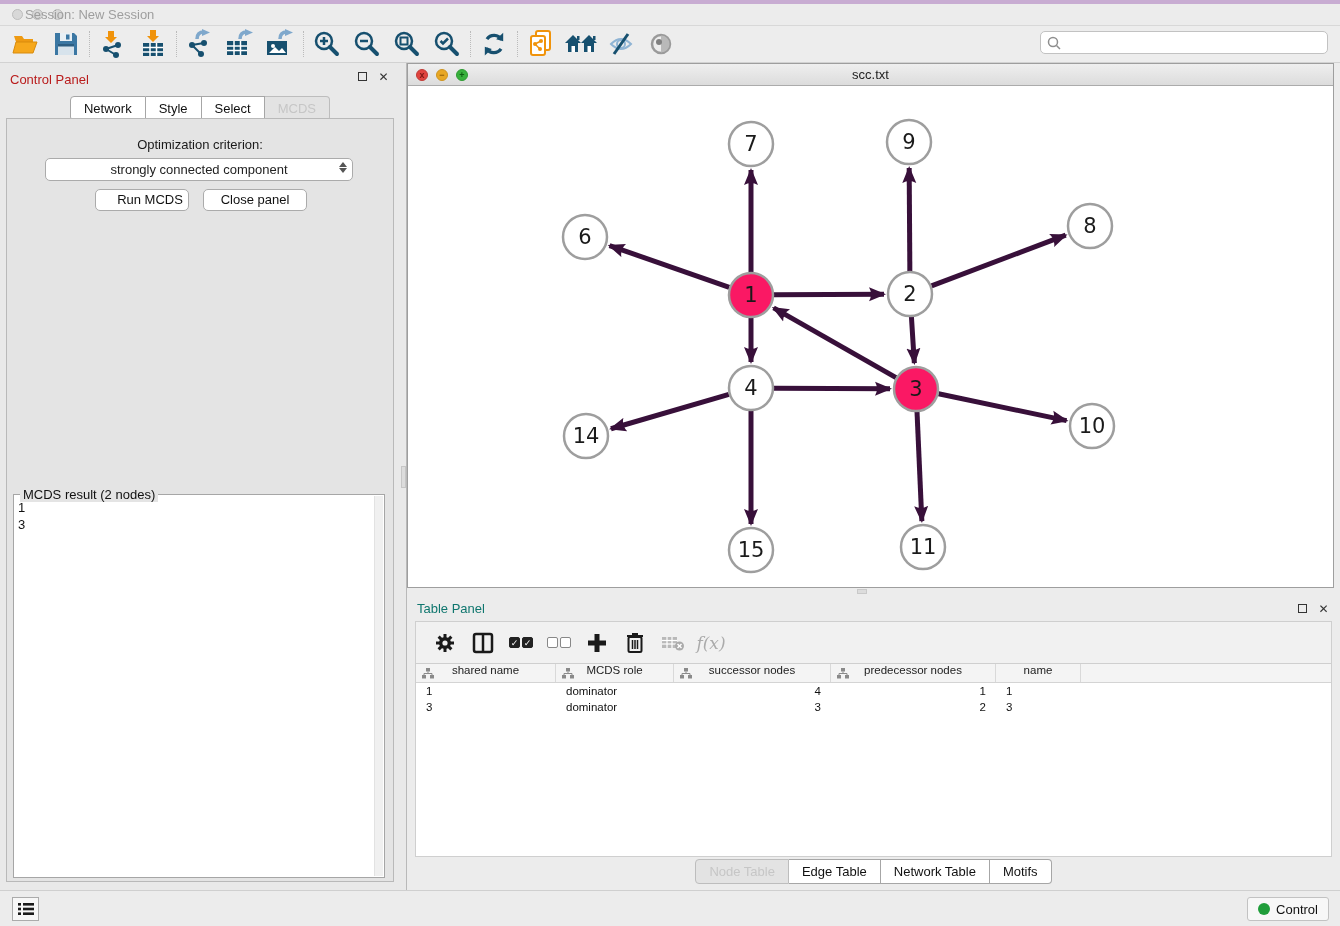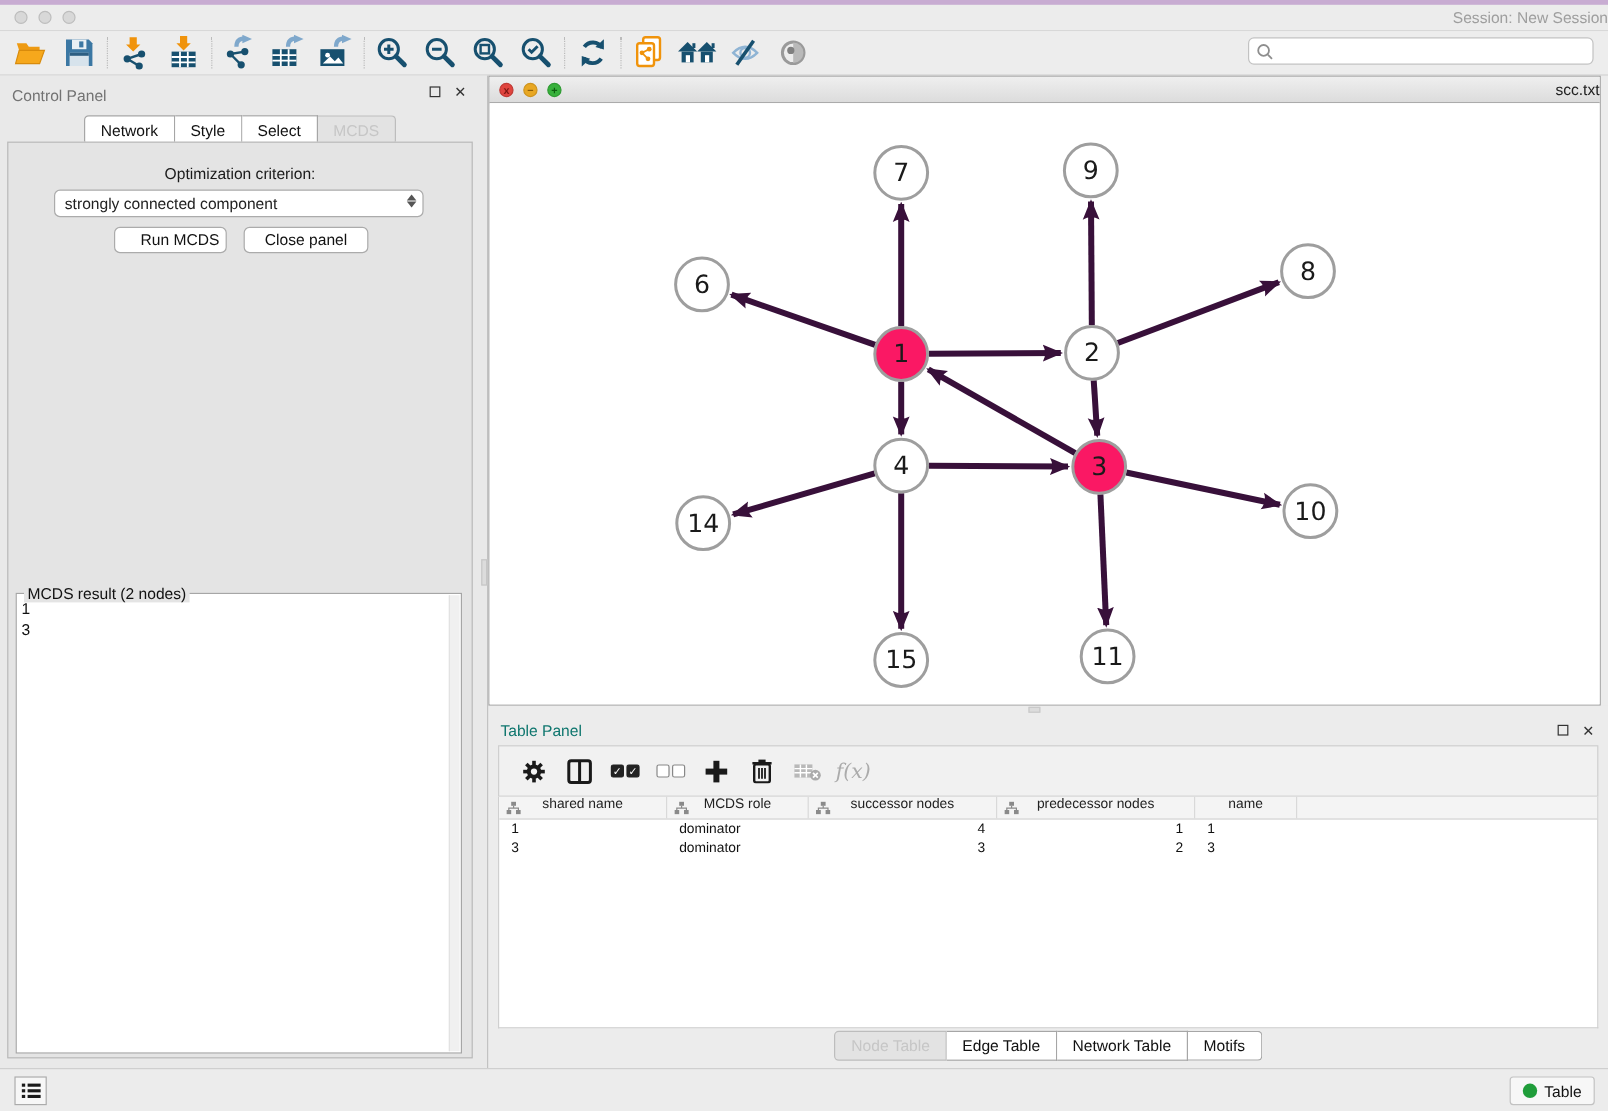--- a/index.html
+++ b/index.html
@@ -7,43 +7,43 @@
   body {
     font-family:"Liberation Sans","DejaVu Sans",sans-serif;
     font-size:13px; color:#222; background:#ECECEC; position:relative;
   }
   .abs { position:absolute; }
 
   
   #titlebar { left:0; top:0; width:1340px; height:26px; background:#ECECEC; border-bottom:1px solid #D8D8D8; }
   #titlebar .accent { position:absolute; left:0; top:0; width:100%; height:4px; background:#C8ACD2; }
   .tl-dot { position:absolute; top:9px; width:11px; height:11px; border-radius:50%; background:#D8D8D8; border:1px solid #BDBDBD; }
-  #main-title { position:absolute; left:0; right:0; top:7px; text-align:right; color:#9E9E9E; font-size:13px;padding-left:25px; }
+  #main-title { position:absolute; left:0; right:0; top:7px; text-align:left; color:#9E9E9E; font-size:13px;padding-left:25px; }
 
   
   #toolbar { left:0; top:26px; width:1340px; height:37px; background:#EDEDED; border-bottom:1px solid #D2D2D2; display:flex; align-items:center; }
   .tb-btn { width:40px; height:32px; display:flex; align-items:center; justify-content:center; cursor:default; }
   .tb-sep { width:1px; height:26px; border-left:1px dotted #BBB; margin:0 3px; }
   #toolbar-search { position:absolute; right:12px; top:5px; width:288px; height:23px; background:#FFF; border:1px solid #C2C2C2; border-radius:5px; display:flex; align-items:center; padding:0 6px; }
   #toolbar-search input { border:none; outline:none; flex:1; font-size:12px; margin-left:5px; background:transparent; }
 
   
   #control-panel { left:0; top:63px; width:400px; height:827px; background:#E9E9E9; }
-  #cp-header { position:absolute; left:10px; top:9px; font-size:13px; color:#737373; }
+  #cp-header { position:absolute; left:10px; top:9px; font-size:13px; color:#b91c1c; }
   .panel-winbtns { position:absolute; right:10px; top:7px; display:flex; gap:8px; color:#333; }
   .wbtn { width:13px; height:13px; display:flex; align-items:center; justify-content:center; font-size:12px; font-weight:bold; }
   .float-glyph { width:9px; height:9px; border:1.5px solid #333; }
   #cp-tabs { position:absolute; left:0; right:0; top:33px; display:flex; justify-content:center; }
   .seg-tab { background:#FFF; border:1px solid #A6A6A6; border-left:none; padding:4px 13px; font-size:13px; color:#111; }
   .seg-tab:first-child { border-left:1px solid #A6A6A6; border-radius:4px 0 0 4px; }
   .seg-tab:last-child { border-radius:0 4px 4px 0; }
   .seg-tab.active { background:#E3E3E3; color:#C6C6C6; border-color:#BDBDBD; }
   #cp-body { position:absolute; left:6px; right:6px; top:55px; bottom:8px; background:#E4E4E4; border:1px solid #B9B9B9;text-decoration:underline; }
   #opt-label { position:absolute; left:0; right:0; top:18px; text-align:center; font-size:13px; color:#1A1A1A; }
-  #criterion-select { position:absolute; left:38px; right:40px; top:39px; height:23px; background:#FFF; border:1px solid #ABABAB; border-radius:5px; display:flex; align-items:center; padding:0 8px; font-size:13px; }
+  #criterion-select { position:absolute; left:38px; right:40px; top:39px; height:23px; background:#FFF; border:1px solid #ABABAB; border-radius:5px; display:flex; align-items:center; padding:0 8px; font-size:13px;justify-content:center; }
   #criterion-select .stepper { position:absolute; right:5px; top:3px; display:flex; flex-direction:column; gap:1px; }
   #criterion-select .stepper span { width:0; height:0; border-left:4px solid transparent; border-right:4px solid transparent; }
   .up-arr { border-bottom:5px solid #555; }
   .dn-arr { border-top:5px solid #555; }
   .cp-btn { position:absolute; top:70px; height:22px; background:#FFF; border:1px solid #ABABAB; border-radius:5px; font-size:13px; color:#111; text-align:center; line-height:20px; }
   #run-btn { left:88px; width:94px;padding-left:16px; }
   #close-btn { left:196px; width:104px; }
   #result-box { position:absolute; left:6px; right:8px; top:375px; bottom:3px; border:1px solid #A6A6A6; background:#FFF; }
   #result-title { position:absolute; left:6px; top:-8px; background:#E4E4E4; padding:0 3px; font-size:13px; color:#111; }
   #result-list { position:absolute; left:4px; top:4px; right:12px; bottom:2px; font-size:13px; line-height:17px; color:#111; }
@@ -51,21 +51,21 @@
 
   
   #v-split { left:400px; top:63px; width:7px; height:827px; background:#E9E9E9; border-right:1px solid #B9B9B9; }
   #v-split .grip { position:absolute; left:1px; top:403px; width:5px; height:22px; background:#DCDCDC; border:1px solid #C6C6C6; }
   #h-split { left:407px; top:588px; width:933px; height:7px; background:#ECECEC; }
   #h-split .grip { position:absolute; left:450px; top:1px; width:10px; height:5px; background:#DCDCDC; border:1px solid #C9C9C9; }
 
   
   #net-window { left:407px; top:63px; width:927px; height:525px; border:1px solid #9E9E9E; background:#FFF; }
   #net-titlebar { position:absolute; left:0; top:0; right:0; height:22px; background:linear-gradient(#EFEFEF,#DCDCDC); border-bottom:1px solid #ABABAB; }
-  #net-title { position:absolute; left:0; right:0; top:3px; text-align:right; font-size:13px; color:#222; }
+  #net-title { position:absolute; left:0; right:0; top:3px; text-align:center; font-size:13px; color:#222; }
   .traffic { position:absolute; top:5px; width:12px; height:12px; border-radius:50%; font-size:9px; font-weight:bold; line-height:11px; text-align:center; }
   #tl-close { left:8px; background:#E0443E; border:1px solid #C03B36; color:#7E1713; }
   #tl-min { left:28px; background:#E8A723; border:1px solid #CE941F; color:#8E5D07; }
   #tl-max { left:48px; background:#38B13C; border:1px solid #2F9B33; color:#0D5E10; }
   #net-canvas { position:absolute; left:0; top:22px; right:0; bottom:0; background:#FFF; }
 
   
   #table-panel { left:407px; top:595px; width:933px; height:295px; background:#ECECEC; }
   #tp-header { position:absolute; left:10px; top:6px; font-size:13px; color:#0f766e; }
   #tp-toolbar { position:absolute; left:8px; right:8px; top:26px; height:43px; background:#F1F1F1; border:1px solid #CFCFCF; display:flex; align-items:center; padding-left:10px; }
@@ -566,15 +566,15 @@
             <rect x="0" y="5.7" width="3" height="2.6"></rect>
             <rect x="5" y="5.7" width="11" height="2.6"></rect>
             <rect x="0" y="10.4" width="3" height="2.6"></rect>
             <rect x="5" y="10.4" width="11" height="2.6"></rect>
           </g>
         </svg>
       </span>
   </div>
   <div id="memory-btn">
     <span id="memory-dot"></span>
-    <span>Table</span>
+    <span>Control</span>
   </div>
 </div>
 
 </body></html>

